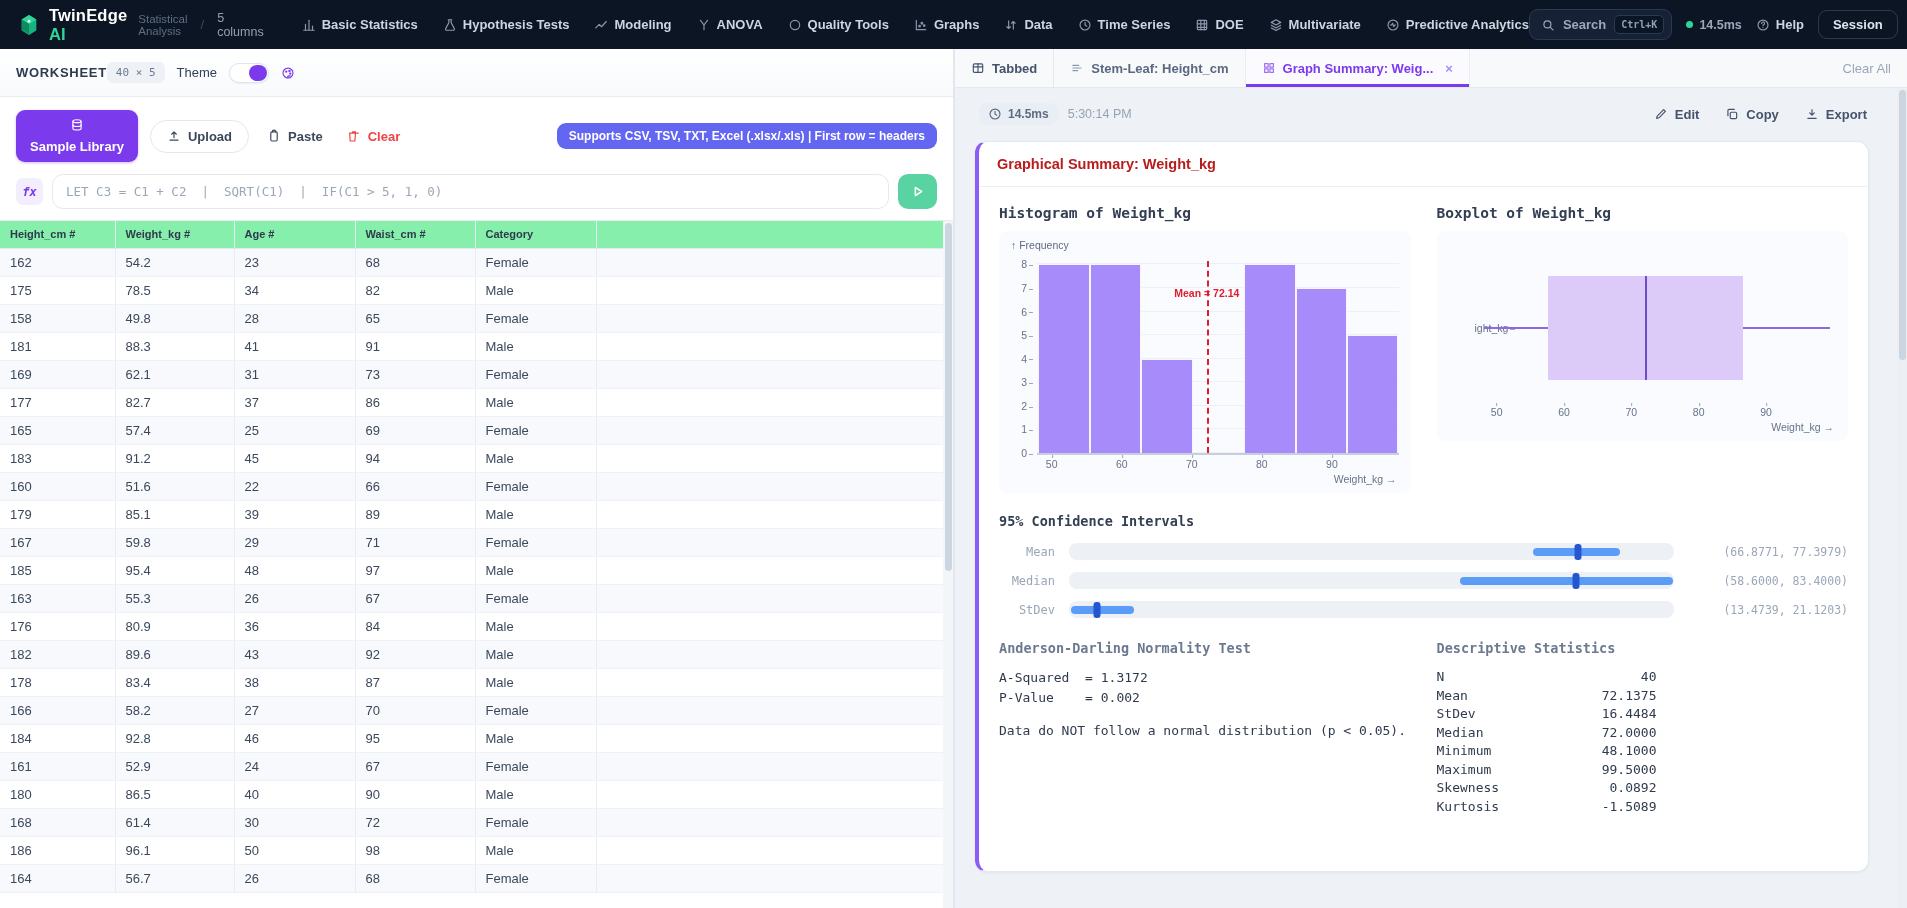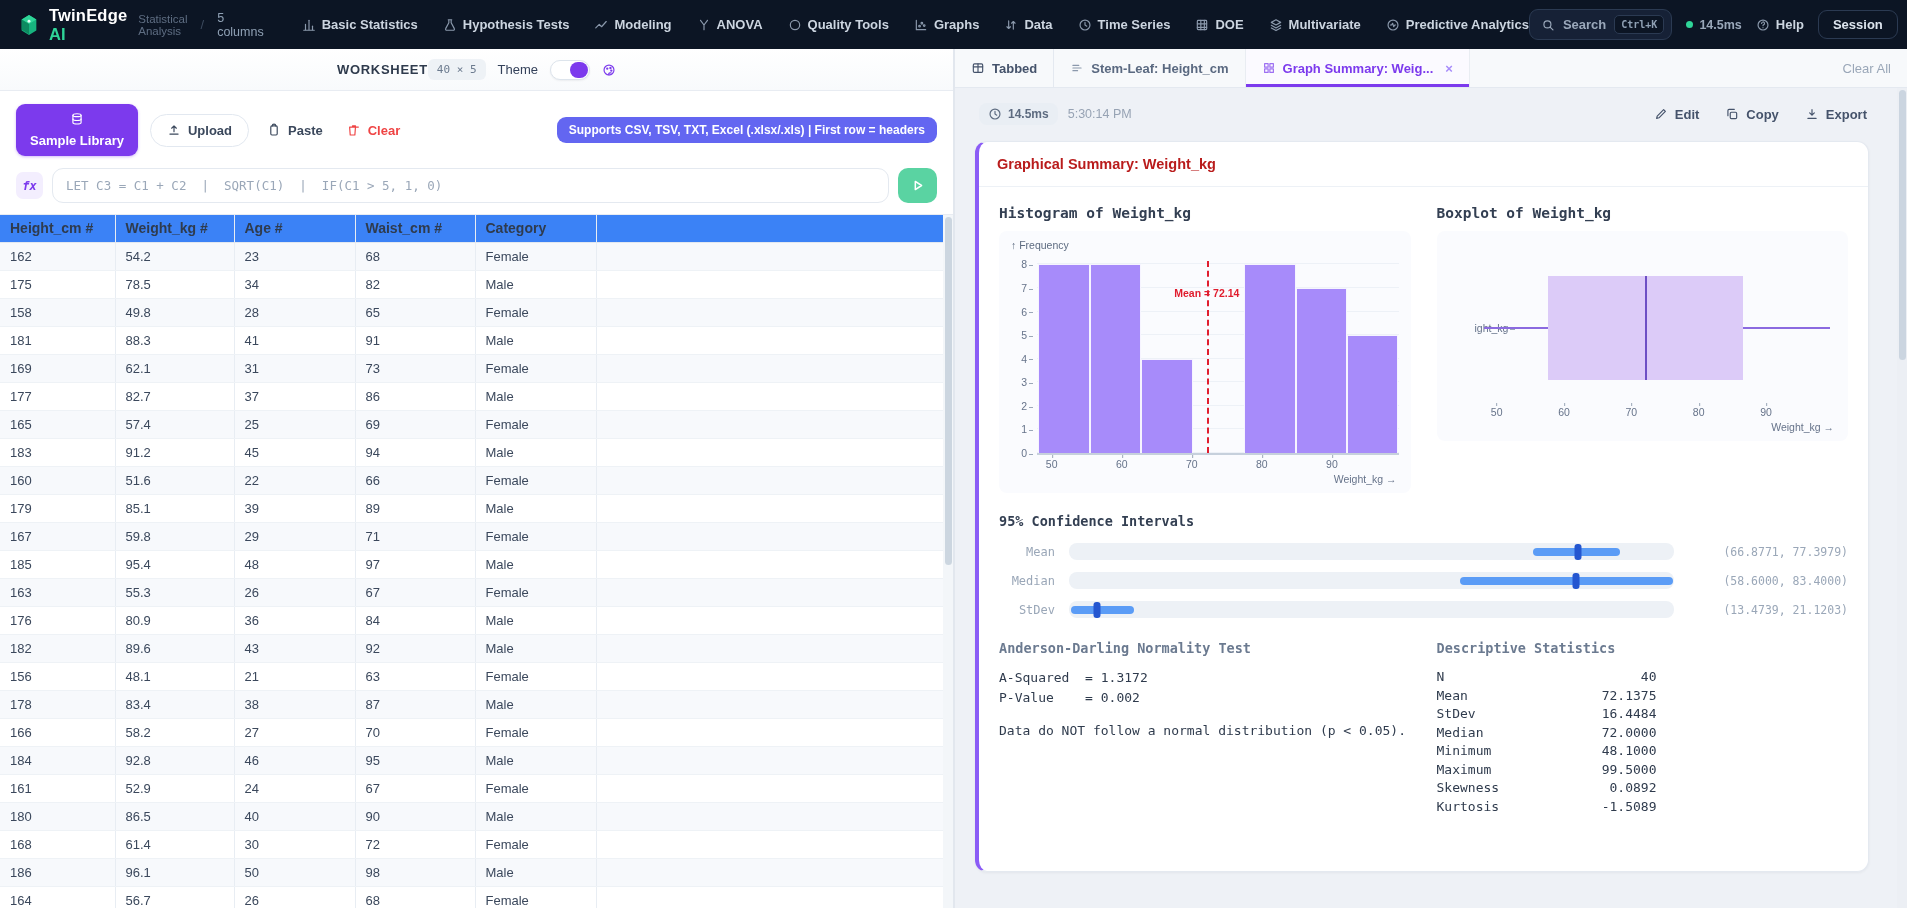--- a/index.html
+++ b/index.html
@@ -24,21 +24,21 @@
   .latency-nav { display:flex; align-items:center; gap:6px; color:#9aa8ba; font-size:12.5px; font-weight:bold; }
   .dot { width:7px; height:7px; border-radius:50%; background:#2fd598; }
   .session-btn { border:1px solid #2b3a52; border-radius:9px; padding:6px 14px; color:#dde5ee; font-size:13px; font-weight:bold; background:transparent; cursor:pointer; }
 
   
   .main { display:flex; height:859px; }
   .left-panel { width:955px; background:#fff; border-right:2px solid #e2e7ee; display:flex; flex-direction:column; position:relative; }
   .right-panel { flex:1; display:flex; flex-direction:column; position:relative; background:#eef1f6; }
 
   
-  .ws-header { height:42px; display:flex; align-items:center; justify-content:center; padding:0 16px; border-bottom:1px solid #e8ecf2; background:linear-gradient(#ffffff,#f8fafc); }
+  .ws-header { height:48px; display:flex; align-items:center; justify-content:flex-start; padding:0 16px; border-bottom:1px solid #e8ecf2; background:linear-gradient(#ffffff,#f8fafc); }
   .ws-title { font-size:13px; font-weight:bold; letter-spacing:.7px; color:#2f3b4d; }
   .ws-tools { display:flex; align-items:center; gap:12px; }
   .dims-badge { font-family:"DejaVu Sans Mono", monospace; font-size:11px; color:#6b7a8e; background:#eef2f6; border-radius:6px; padding:4px 9px; }
   .theme-label { font-size:13px; color:#34415a; }
   .toggle { width:40px; height:20px; border-radius:10px; border:1px solid #dde4ec; background:#fff; position:relative; cursor:pointer; box-shadow:0 1px 2px rgba(15,23,42,.06); }
   .toggle .on-half { position:absolute; right:1px; top:1px; width:18px; height:16px; border-radius:8px; background:#7c3aed; }
   .palette-btn { color:#7c3aed; cursor:pointer; }
 
   .toolbar { display:flex; align-items:center; gap:12px; padding:13px 16px 7px; }
   .btn { display:flex; align-items:center; gap:7px; font-size:13px; font-weight:bold; cursor:pointer; border:none; background:transparent; color:#3b485c; }
@@ -49,21 +49,21 @@
   .formats-badge { margin-left:auto; background:#6366f1; color:#fff; font-size:12px; font-weight:bold; border-radius:9px; padding:6px 12px; white-space:nowrap; }
 
   .formula-row { display:flex; align-items:center; gap:9px; padding:5px 16px 11px; }
   .fx-chip { width:27px; height:27px; border-radius:7px; background:#f3eefe; color:#7c3aed; font-family:"DejaVu Sans Mono", monospace; font-style:italic; font-weight:bold; font-size:12px; display:flex; align-items:center; justify-content:center; }
   .formula-input { flex:1; height:35px; border:1px solid #e4e9f0; border-radius:11px; padding:0 13px; font-family:"DejaVu Sans Mono", monospace; font-size:12.5px; color:#334155; outline:none; }
   .formula-input::placeholder { color:#9aa7b8; }
   .run-btn { width:39px; height:35px; border-radius:10px; background:#5ad3a2; border:none; color:#fff; display:flex; align-items:center; justify-content:center; cursor:pointer; }
 
   .table-wrap { flex:1; overflow:hidden; position:relative; border-top:1px solid #e8ecf2; }
   table.ws { border-collapse:collapse; width:945px; table-layout:fixed; }
-  table.ws th { text-align:left; font-size:14px; font-weight:bold; color:#2f3b4d; height:27px; padding:0 10px; border-right:1px solid #e8edf3; border-bottom:1px solid #e2e8f0; background:#3b82f6; cursor:pointer; }
+  table.ws th { text-align:left; font-size:11px; font-weight:bold; color:#2f3b4d; height:27px; padding:0 10px; border-right:1px solid #e8edf3; border-bottom:1px solid #e2e8f0; background:#86efac; cursor:pointer; }
   table.ws td { font-size:13px; color:#3b485c; height:28px; padding:0 10px; border-right:1px solid #e8edf3; border-bottom:1px solid #eef2f6; background:#fff; cursor:cell; }
   table.ws tbody tr:nth-child(odd) td { background:#f7f9fc; }
   .tbl-scrollbar { position:absolute; top:0; right:0; bottom:0; width:10px; background:#f3f6f9; }
   .tbl-scrollbar .thumb { position:absolute; top:2px; left:1.5px; width:7px; height:348px; border-radius:4px; background:#ccd6e0; cursor:grab; }
 
   
   .tab-bar { height:39px; background:#f7f9fb; border-bottom:1px solid #e4e9f0; display:flex; align-items:stretch; padding-right:16px; }
   .view-mode { display:flex; align-items:center; gap:7px; padding:0 16px; color:#45536b; font-size:13px; font-weight:bold; border-right:1px solid #e4e9f0; cursor:pointer; }
   .tab { display:flex; align-items:center; gap:7px; padding:0 16px; color:#5a6980; font-size:13px; font-weight:bold; border-right:1px solid #e9edf2; cursor:pointer; white-space:nowrap; }
   .tab .ic { color:#8b99ac; }
@@ -479,28 +479,20 @@
               <td>84</td>
               <td>Male</td>
               <td></td>
             </tr>
             <tr>
               <td>182</td>
               <td>89.6</td>
               <td>43</td>
               <td>92</td>
               <td>Male</td>
-              <td></td>
-            </tr>
-            <tr>
-              <td>156</td>
-              <td>48.1</td>
-              <td>21</td>
-              <td>63</td>
-              <td>Female</td>
               <td></td>
             </tr>
             <tr>
               <td>178</td>
               <td>83.4</td>
               <td>38</td>
               <td>87</td>
               <td>Male</td>
               <td></td>
             </tr>

